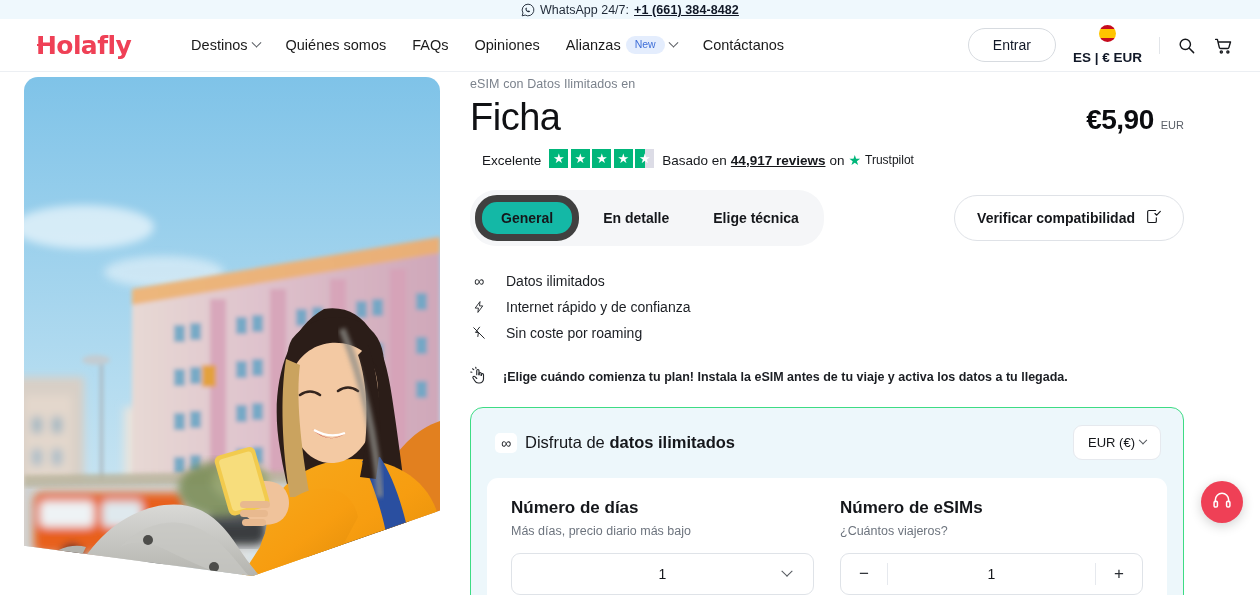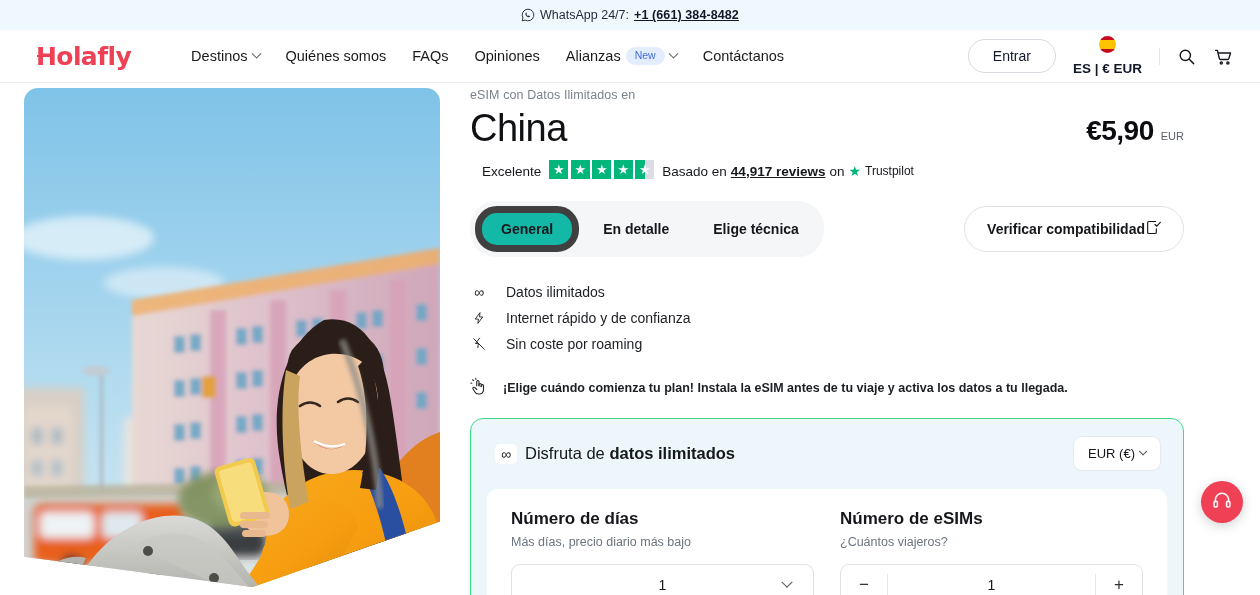--- a/index.html
+++ b/index.html
@@ -6,21 +6,21 @@
   html, body {
     width: 1260px; height: 595px;
     font-family: "Liberation Sans", sans-serif;
     background: #ffffff;
     overflow: hidden;
     color: #111827;
   }
 
   
   .topbar {
-    height: 30px;
+    height: 19px;
     background: #eff8fd;
     display: flex;
     align-items: center;
     justify-content: center;
     font-size: 12.5px;
     color: #1f2937;
     gap: 5px;
   }
   .topbar .wa-icon { display: flex; align-items: center; }
   .topbar a {
@@ -233,20 +233,21 @@
   }
   .tab.active {
     background: #14b8a6;
     border: 7px solid #404040;
     padding: 8px 19px;
   }
   .btn-verify {
     margin-left: auto;
     display: inline-flex;
     align-items: center;
+    gap: 10px;
     border: 1px solid #dfe2e7;
     background: #fff;
     border-radius: 26px;
     padding: 12px 22px;
     font-size: 14px;
     font-weight: 600;
     color: #15171b;
     cursor: pointer;
     white-space: nowrap;
     font-family: "Liberation Sans", sans-serif;
@@ -649,21 +650,21 @@
 
       <path d="M318 252 C 338 300, 352 360, 356 420" stroke="#8d8d88" stroke-width="7" fill="none" opacity=".75" filter="url(#blr2)"></path>
     </svg>
   </div>
 
   <div class="content">
 
     <div class="eyebrow">eSIM con Datos Ilimitados en</div>
 
     <div class="title-row">
-      <h1 class="title">China</h1>
+      <h1 class="title">Ficha</h1>
       <div class="price-block">
         <span class="price">€5,90</span>
         <span class="price-cur">EUR</span>
       </div>
     </div>
 
     <div class="trust">
       <span>Excelente</span>
       <span class="stars">
         <span class="star-box">

